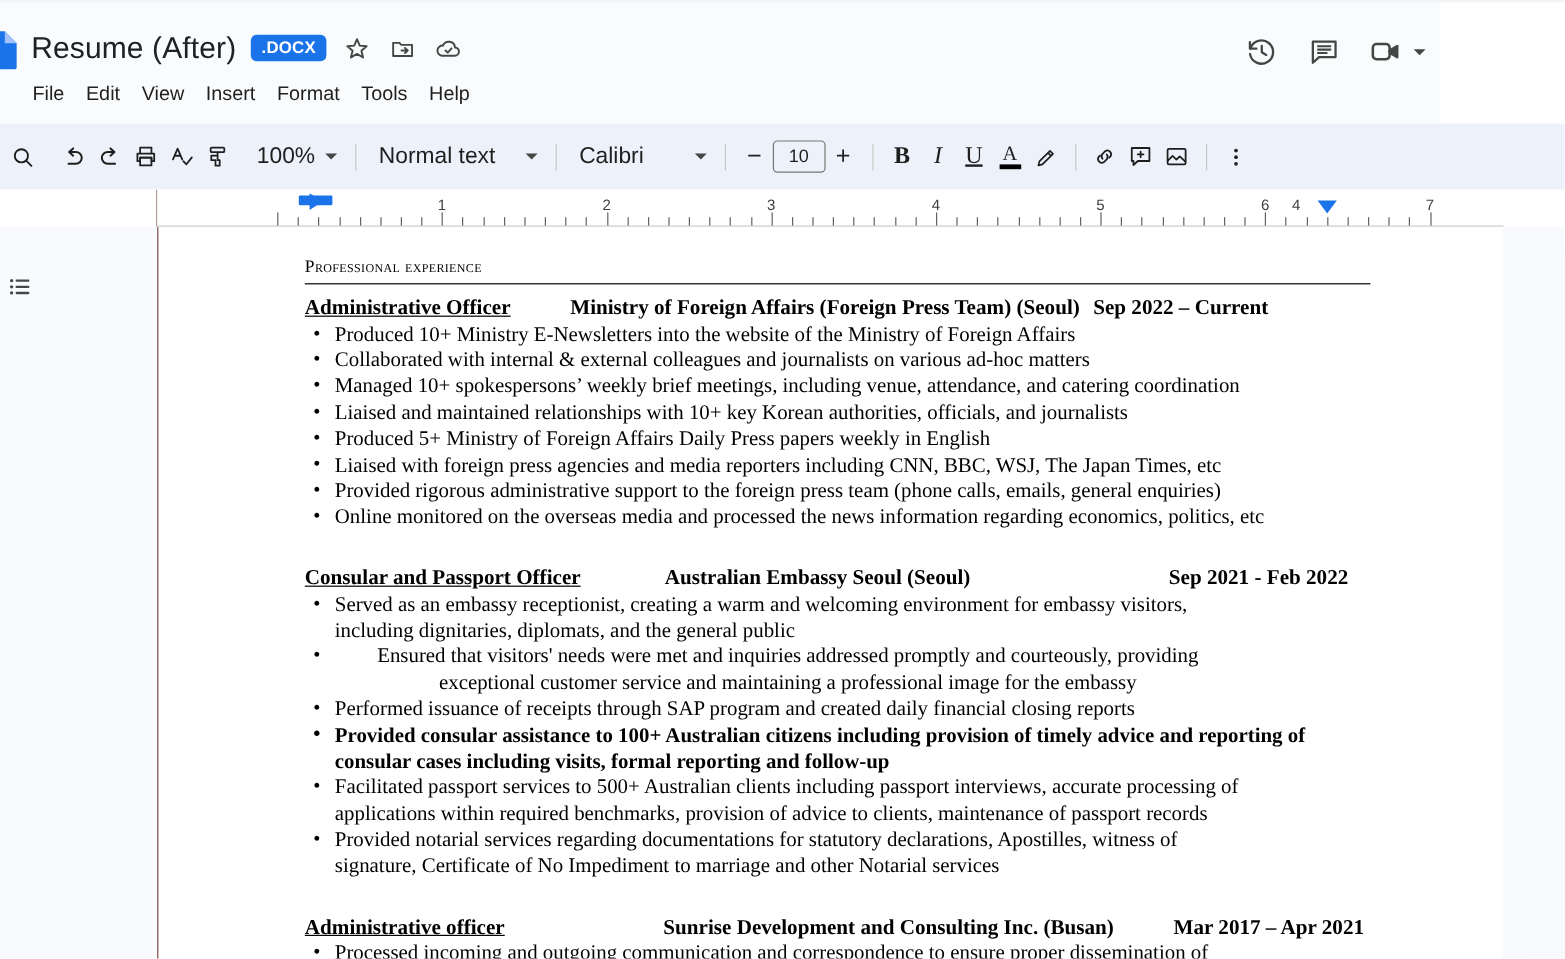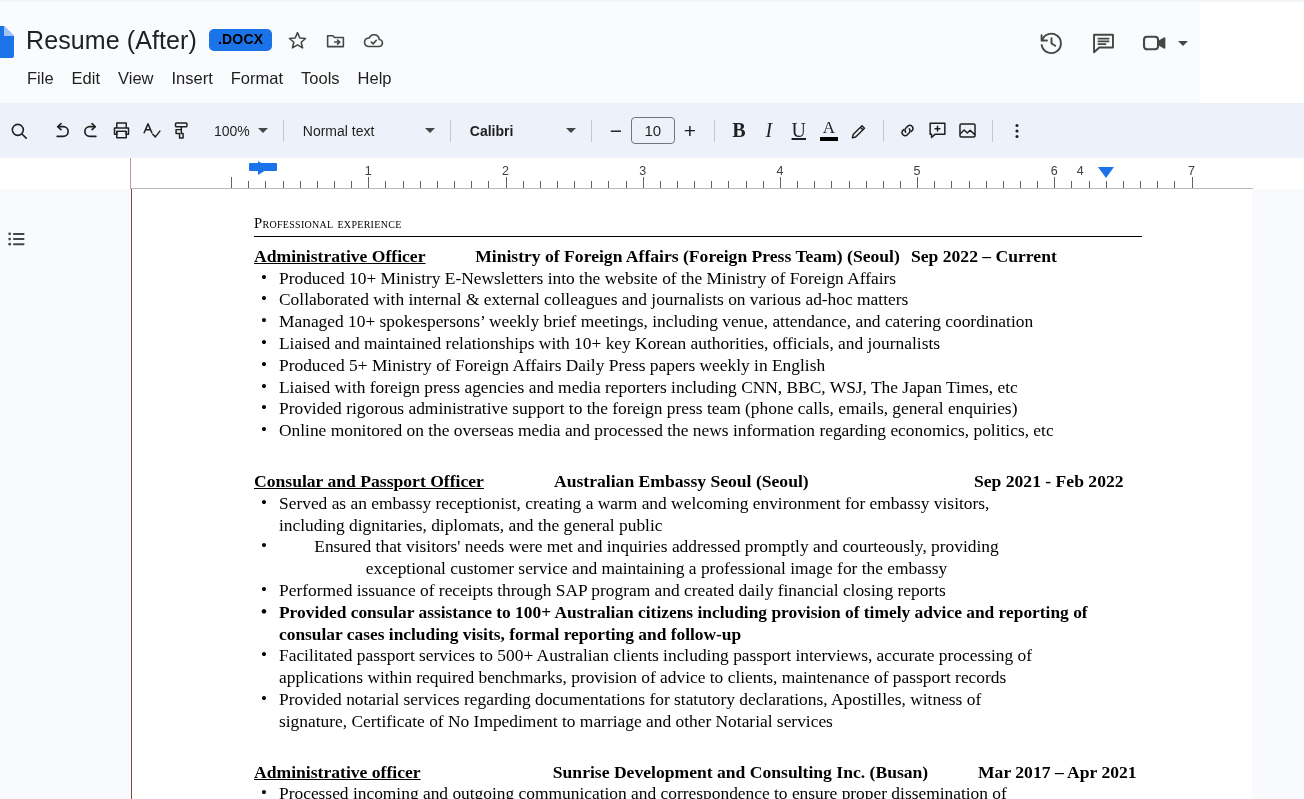--- a/index.html
+++ b/index.html
@@ -29,21 +29,21 @@
   .doc-icon-strip svg { display: block; }
 
   .title-block { position: absolute; left: 26px; top: 18px; }
   .title-row { display: flex; align-items: center; gap: 12px; height: 40px; }
   .doc-title {
     font-size: 25px; color: #202124; font-weight: 400;
     letter-spacing: 0.1px; white-space: nowrap;
     font-family: "Liberation Sans", sans-serif;
   }
   .docx-badge {
-    background: #1a73e8; color: #000000; font-size: 14px; font-weight: 700;
+    background: #1a73e8; color: #ffffff; font-size: 14px; font-weight: 700;
     padding: 3px 9px 4px 9px; border-radius: 5px; letter-spacing: 0.2px;
     line-height: 1.1;
   }
   .hdr-icon { width: 26px; height: 26px; display: flex; align-items: center; justify-content: center; cursor: pointer; }
   .hdr-icon svg { display: block; }
 
   .menubar { display: flex; gap: 0px; margin-top: 6px; margin-left: -8px; }
   .menu-item {
     font-size: 16.5px; color: #1f1f1f; padding: 3px 9px; border-radius: 4px;
     cursor: pointer; white-space: nowrap;
@@ -62,21 +62,21 @@
   .tb-icon {
     width: 30px; height: 30px; border-radius: 50%;
     display: flex; align-items: center; justify-content: center;
     cursor: pointer; flex: 0 0 auto;
   }
   .tb-sep { width: 1px; height: 22px; background: #c4c7c5; margin: 0 9px; flex: 0 0 auto; }
   .tb-dd {
     display: flex; align-items: center; gap: 8px; height: 32px;
     padding: 0 6px 0 10px; border-radius: 4px; cursor: pointer; flex: 0 0 auto;
   }
-  .tb-dd .label { font-size: 14px; color: #1f1f1f; white-space: nowrap; }
+  .tb-dd .label { font-size: 19px; color: #1f1f1f; white-space: nowrap; }
   .caret { width: 0; height: 0; border-left: 5px solid transparent; border-right: 5px solid transparent; border-top: 5.5px solid #444746; }
   .fontsize-box {
     width: 44px; height: 27px; border: 1px solid #747775; border-radius: 4px;
     display: flex; align-items: center; justify-content: center;
     font-size: 15px; color: #1f1f1f; background: transparent; cursor: text;
   }
 
   
   .ruler {
     position: absolute; left: 0; top: 158px; width: 1304px; height: 31px;
@@ -284,21 +284,21 @@
 
     <div class="tb-sep"></div>
 
     <div class="tb-dd" style="min-width:148px;">
       <span class="label" style="flex:1;">Normal text</span>
       <span class="caret"></span>
     </div>
 
     <div class="tb-sep"></div>
 
-    <div class="tb-dd" style="min-width:122px;font-weight:bold;">
+    <div class="tb-dd" style="min-width:122px;">
       <span class="label" style="flex:1;">Calibri</span>
       <span class="caret"></span>
     </div>
 
     <div class="tb-sep"></div>
 
     <div class="tb-icon">
       <span style="font-size:21px;color:#1f1f1f;line-height:1;">−</span>
     </div>
     <div class="fontsize-box">10</div>

